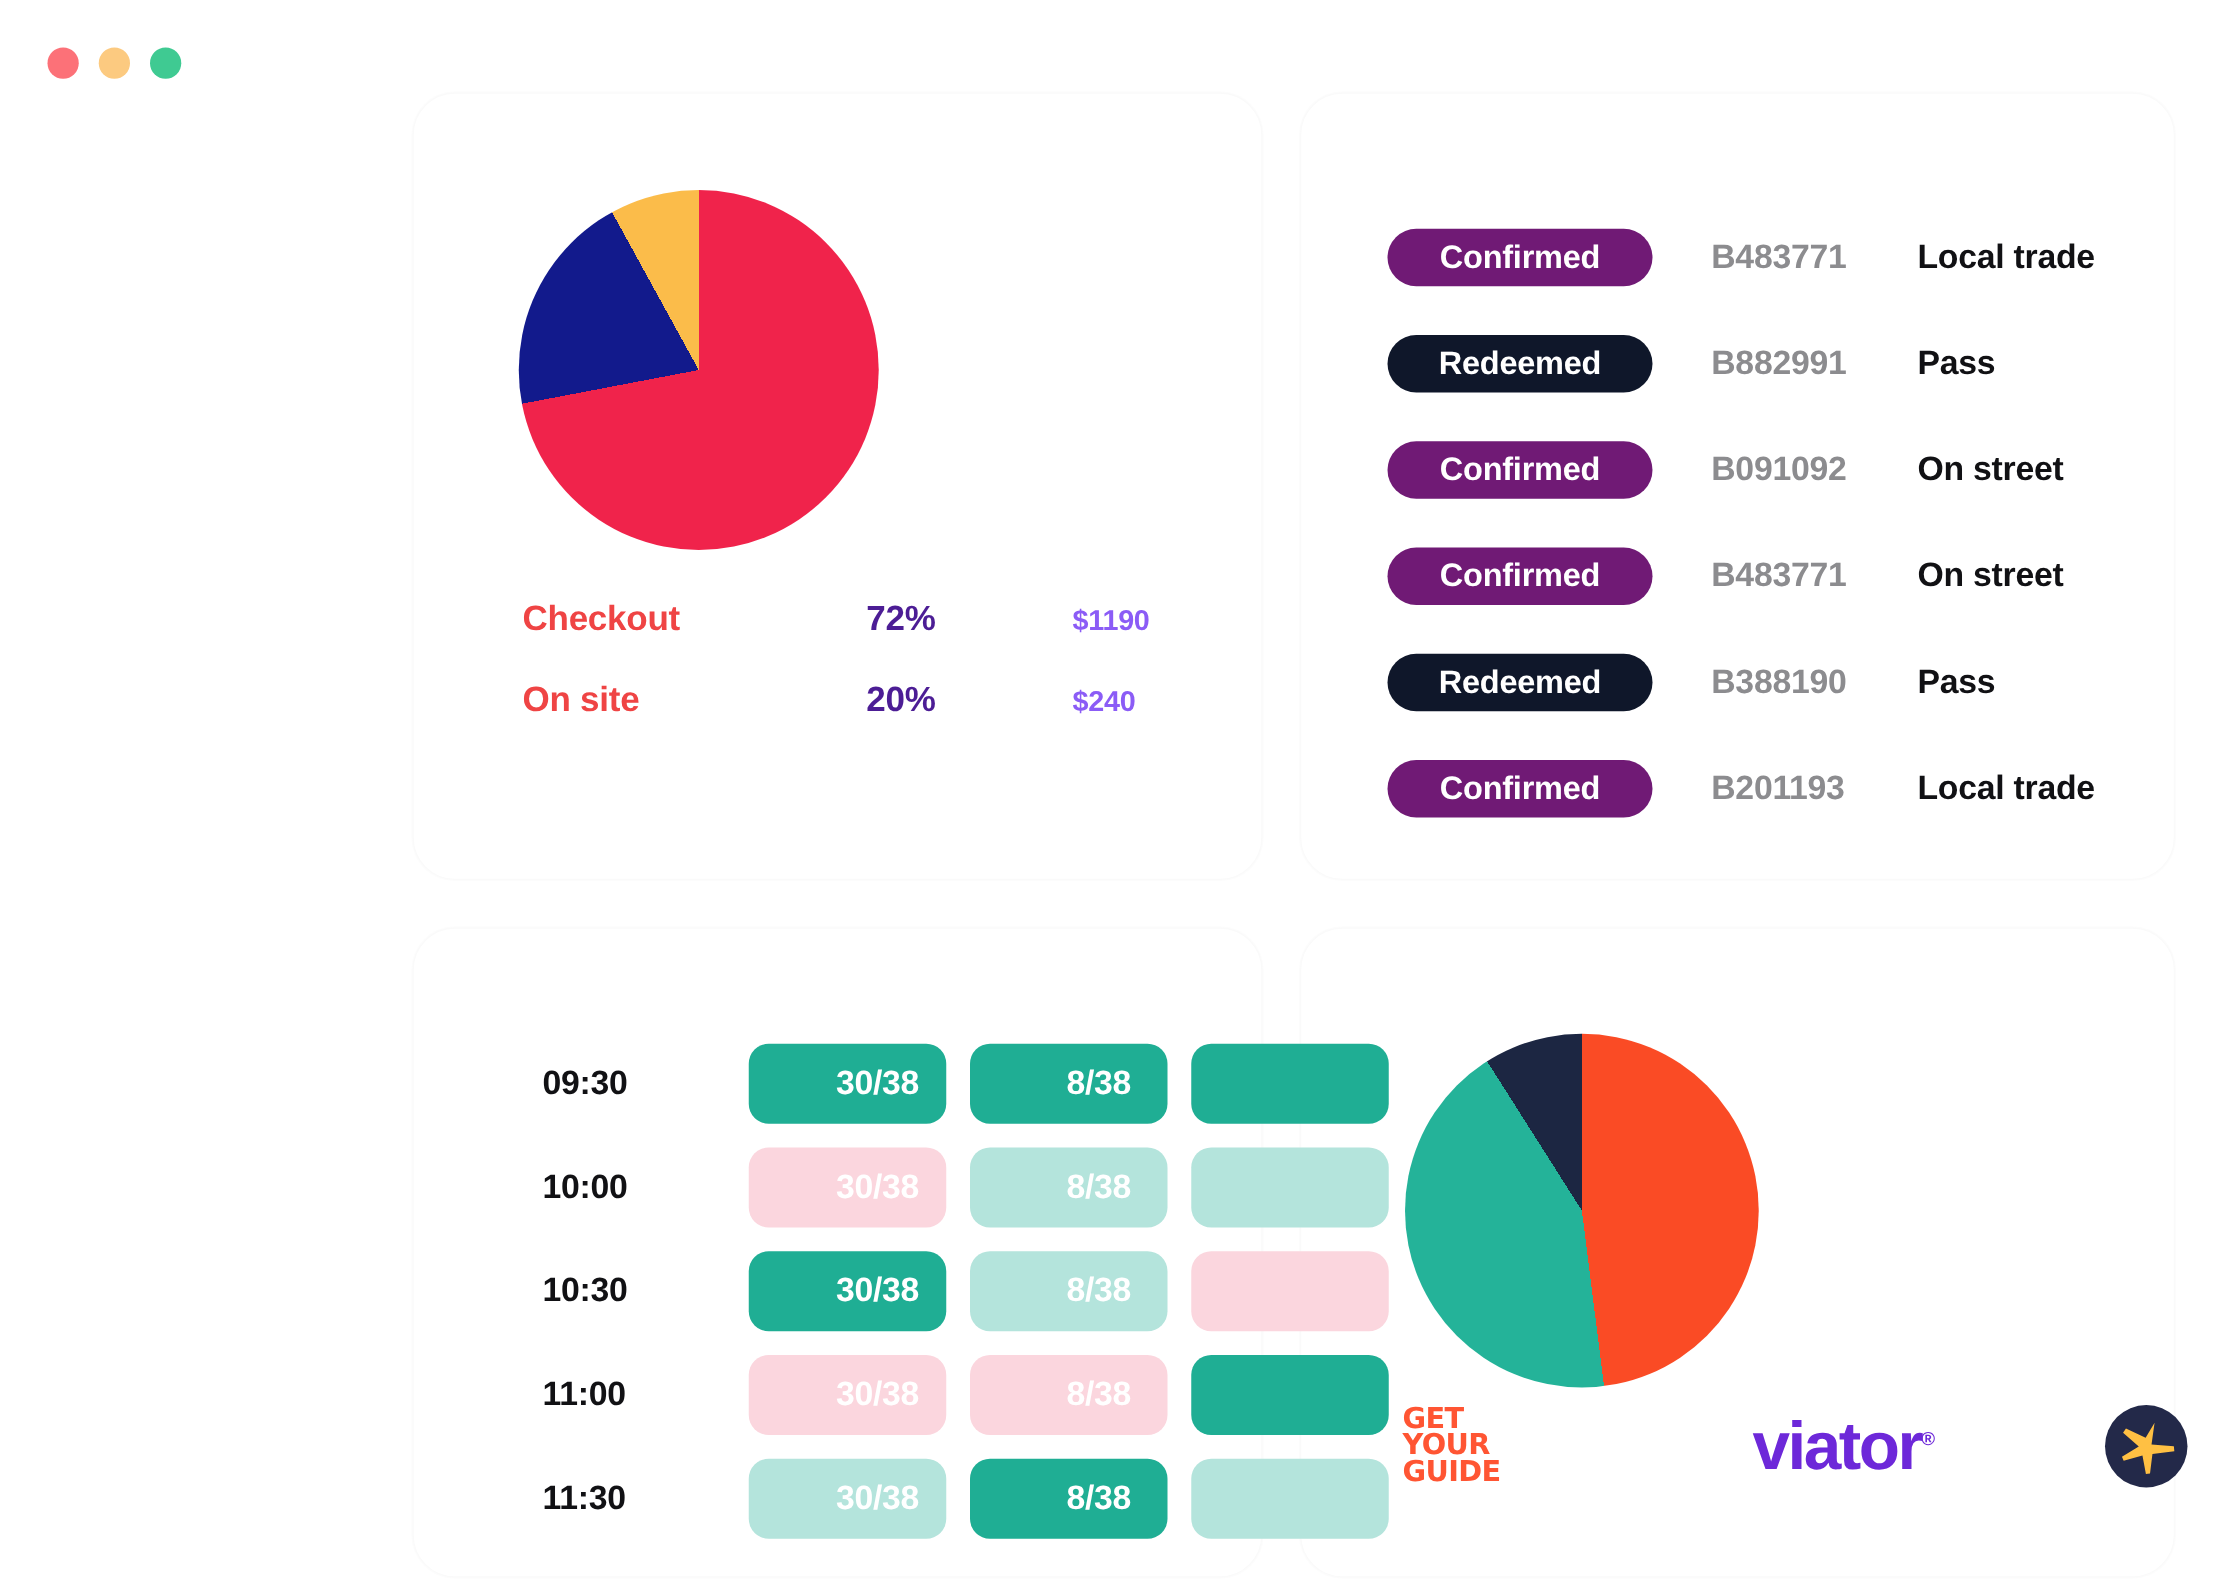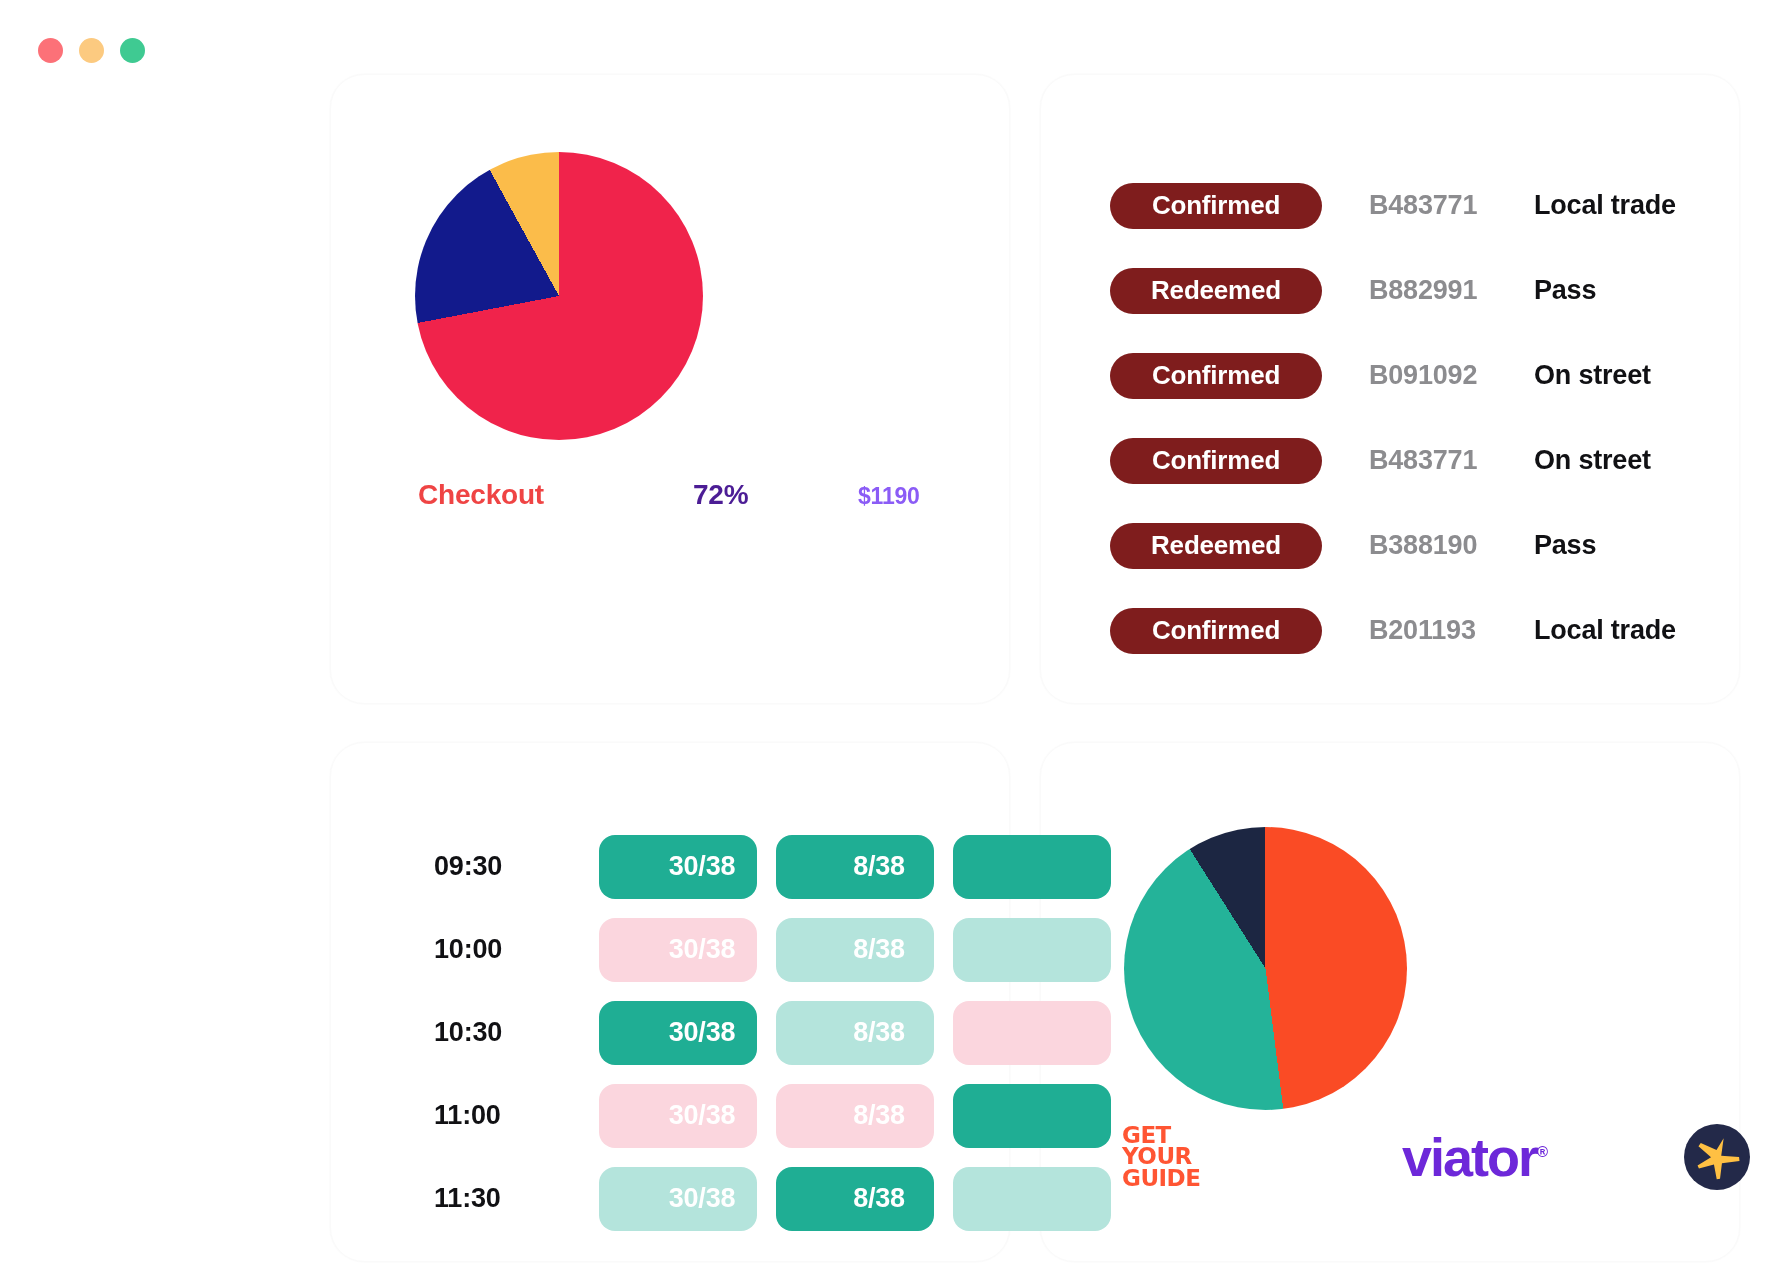--- a/index.html
+++ b/index.html
@@ -103,22 +103,22 @@
     border-radius: 23px;
     display: flex;
     align-items: center;
     justify-content: center;
     font-size: 26px;
     font-weight: 700;
     color: #ffffff;
     letter-spacing: -0.2px;
     flex: none;
   }
-  .pill-confirmed { background: #7f1d1d; }
-  .pill-redeemed  { background: #7f1d1d; }
+  .pill-confirmed { background: #701a75; }
+  .pill-redeemed  { background: #0f172a; }
   .booking-ref {
     width: 165px;
     margin-left: 47px;
     font-size: 27px;
     font-weight: 700;
     color: #8c8c8f;
     letter-spacing: -0.2px;
   }
   .booking-type {
     font-size: 27px;
@@ -221,20 +221,25 @@
   <div class="card" id="card-channels"></div>
 
   <div class="pie" id="revenue-pie" style="background: conic-gradient(rgb(240, 35, 75) 0deg, rgb(240, 35, 75) 259.2deg, rgb(18, 26, 140) 259.2deg, rgb(18, 26, 140) 331.2deg, rgb(251, 188, 74) 331.2deg, rgb(251, 188, 74) 360deg);"></div>
 
   <div id="revenue-legend">
     <div class="legend-row">
       <span class="legend-label">Checkout</span>
       <span class="legend-pct">72%</span>
       <span class="legend-amt">$1190</span>
     </div>
+    <div class="legend-row">
+      <span class="legend-label">On site</span>
+      <span class="legend-pct">20%</span>
+      <span class="legend-amt">$240</span>
+    </div>
   </div>
 
   <div id="bookings-list">
       <div class="booking-row">
         <div class="status-pill pill-confirmed">Confirmed</div>
         <div class="booking-ref">B483771</div>
         <div class="booking-type">Local trade</div>
       </div>
       <div class="booking-row">
         <div class="status-pill pill-redeemed">Redeemed</div>

